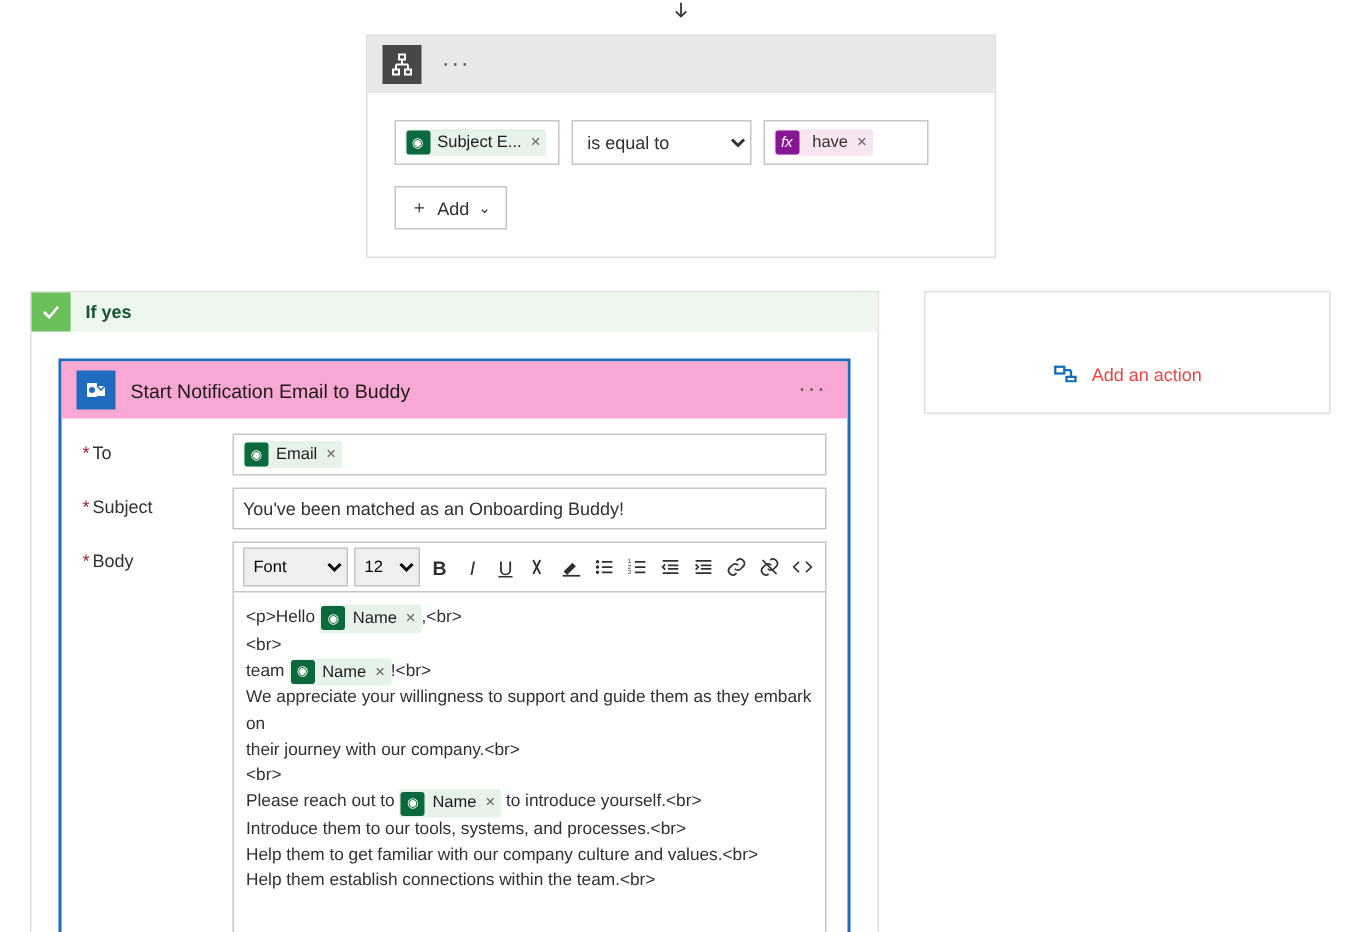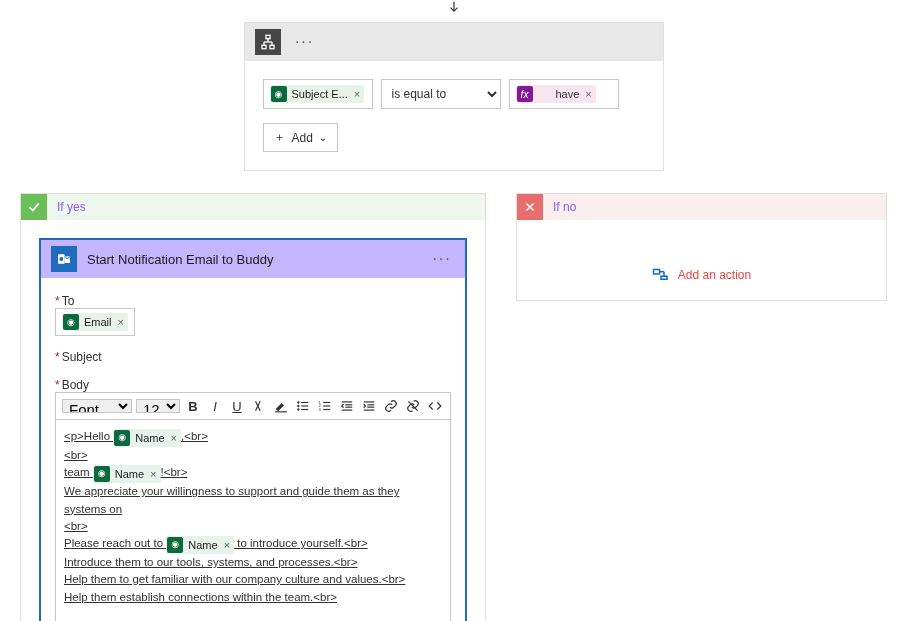--- a/index.html
+++ b/index.html
@@ -100,21 +100,21 @@
     padding: 1px 4px 1px 1px;
     font-size: 11px;
   }
   .fx-token .fx-icon {
     display: inline-flex;
     width: 16px;
     height: 16px;
     background: #881798;
     color: #fff;
     border-radius: 2px;
-    margin-right: 23px;
+    margin-right: 9px;
     align-items: center;
     justify-content: center;
     font-style: italic;
     font-size: 10px;
   }
   .fx-token .tok-x {
     margin-left: 6px;
     color: #605e5c;
     cursor: pointer;
   }
@@ -147,21 +147,22 @@
   }
   .branch {
     flex: 1;
     border: 1px solid #e1dfdd;
     background: #fff;
   }
   .branch-header {
     display: flex;
     align-items: center;
     font-size: 12px;
-    color: #8b5cf6;
+    color: #14532d;
+    font-weight: bold;
   }
   .branch-header .bh-icon {
     width: 26px;
     height: 26px;
     display: flex;
     align-items: center;
     justify-content: center;
     margin-right: 10px;
     color: #fff;
   }
@@ -191,41 +192,40 @@
   .add-action-link .aa-icon {
     width: 18px; height: 14px;
     display: inline-block;
   }
   
   .action-card {
     border: 2px solid #1f6cbf;
     background: #fff;
   }
   .action-header {
-    background: #c4b5fd;
+    background: #f9a8d4;
     display: flex;
     align-items: center;
     padding: 6px 10px;
   }
   .action-header .act-icon {
     width: 26px; height: 26px;
     background: #1f6cbf;
     display: flex;
     align-items: center;
     justify-content: center;
     margin-right: 10px;
   }
   .action-header .act-icon svg { width: 16px; height: 16px; }
   .action-header .act-title { flex: 1; font-size: 13px; color: #1b1b1b; }
   .action-body { padding: 10px 14px 14px 14px; }
   .field-row {
     display: flex;
     align-items: flex-start;
     margin-bottom: 8px;
-    flex-direction: column;
   }
   .field-label {
     width: 100px;
     font-size: 12px;
     color: #323130;
     padding-top: 6px;
   }
   .field-label .req { color: #a4262c; margin-right: 2px; }
   .field-input {
     flex: 1;
@@ -249,22 +249,22 @@
     border-bottom: none;
     display: flex;
     align-items: center;
     gap: 4px;
     padding: 3px 6px;
     font-size: 12px;
     flex-wrap: nowrap;
   }
   .rt-toolbar select {
     border: 1px solid #c8c6c4;
-    height: 14px;
-    font-size: 15px;
+    height: 26px;
+    font-size: 11px;
     padding: 0 2px;
   }
   .rt-toolbar .tb-btn {
     min-width: 18px;
     height: 20px;
     display: inline-flex;
     align-items: center;
     justify-content: center;
     cursor: pointer;
     font-size: 13px;
@@ -272,21 +272,21 @@
   }
   .rt-toolbar .tb-btn svg { width: 14px; height: 14px; }
   .body-editor {
     border: 1px solid #c8c6c4;
     min-height: 230px;
     padding: 8px 8px 40px 8px;
     font-size: 11.5px;
     line-height: 1.5;
     color: #323130;
   }
-  .body-editor .ln { display: block; text-decoration: underline; }
+  .body-editor .ln { display: block; }
   .chev { font-size: 10px; }
 </style>
 </head>
 <body>
 
 <div class="arrow-down">
   <svg width="14" height="14" viewBox="0 0 24 24" fill="none" stroke="#323130" stroke-width="2">
       <line x1="12" y1="3" x2="12" y2="19"></line>
       <polyline points="6 13 12 19 18 13"></polyline>
     </svg>
@@ -369,20 +369,23 @@
               <span class="dyn-token">
                 <span class="tok-icon">◉</span>
                 <span>Email</span>
                 <span class="tok-x">×</span>
               </span>
             </div>
           </div>
 
           <div class="field-row">
             <div class="field-label"><span class="req">*</span><span>Subject</span></div>
+            <div style="flex:1;">
+              <input class="subject-input" type="text" value="You've been matched as an Onboarding Buddy!" style="">
+            </div>
           </div>
 
           <div class="field-row">
             <div class="field-label"><span class="req">*</span><span>Body</span></div>
             <div style="flex:1;">
               <div class="rt-toolbar">
                 <select style="width:70px;"><option>Font</option></select>
                 <select style="width:44px;"><option>12</option></select>
                 <span class="tb-btn">
                     <b>B</b>
@@ -468,21 +471,22 @@
                       <span class="tok-icon">◉</span>
                       <span>Name</span>
                       <span class="tok-x">×</span>
                     </span><span>,&lt;br&gt;</span></span>
                 <span class="ln">&lt;br&gt;</span>
                 <span class="ln"><span>team </span><span class="dyn-token">
                       <span class="tok-icon">◉</span>
                       <span>Name</span>
                       <span class="tok-x">×</span>
                     </span><span>!&lt;br&gt;</span></span>
-                <span class="ln">We appreciate your willingness to support and guide them as they systems on</span>
+                <span class="ln">We appreciate your willingness to support and guide them as they embark on</span>
+                <span class="ln">their journey with our company.&lt;br&gt;</span>
                 <span class="ln">&lt;br&gt;</span>
                 <span class="ln"><span>Please reach out to </span><span class="dyn-token">
                       <span class="tok-icon">◉</span>
                       <span>Name</span>
                       <span class="tok-x">×</span>
                     </span><span> to introduce yourself.&lt;br&gt;</span></span>
                 <span class="ln">Introduce them to our tools, systems, and processes.&lt;br&gt;</span>
                 <span class="ln">Help them to get familiar with our company culture and values.&lt;br&gt;</span>
                 <span class="ln">Help them establish connections within the team.&lt;br&gt;</span>
 
@@ -491,29 +495,20 @@
           </div>
 
         </div>
 
       </div>
 
     </div>
   </div>
 
   <div class="branch branch-no">
-    <div class="branch-header">
-      <div class="bh-icon no-icon-bg">
-        <svg width="12" height="12" viewBox="0 0 24 24" fill="none" stroke="#fff" stroke-width="3">
-            <line x1="5" y1="5" x2="19" y2="19"></line>
-            <line x1="19" y1="5" x2="5" y2="19"></line>
-          </svg>
-      </div>
-      <div class="bh-label">If no</div>
-    </div>
     <div class="branch-body">
       <div class="add-action-link">
         <span class="aa-icon">
           <svg viewBox="0 0 24 16" fill="none" stroke="#0f6cbd" stroke-width="2">
             <rect x="2" y="2" width="8" height="6"></rect>
             <line x1="10" y1="5" x2="16" y2="5"></line>
             <line x1="16" y1="5" x2="16" y2="11"></line>
             <rect x="12" y="11" width="8" height="4"></rect>
           </svg>
         </span>

